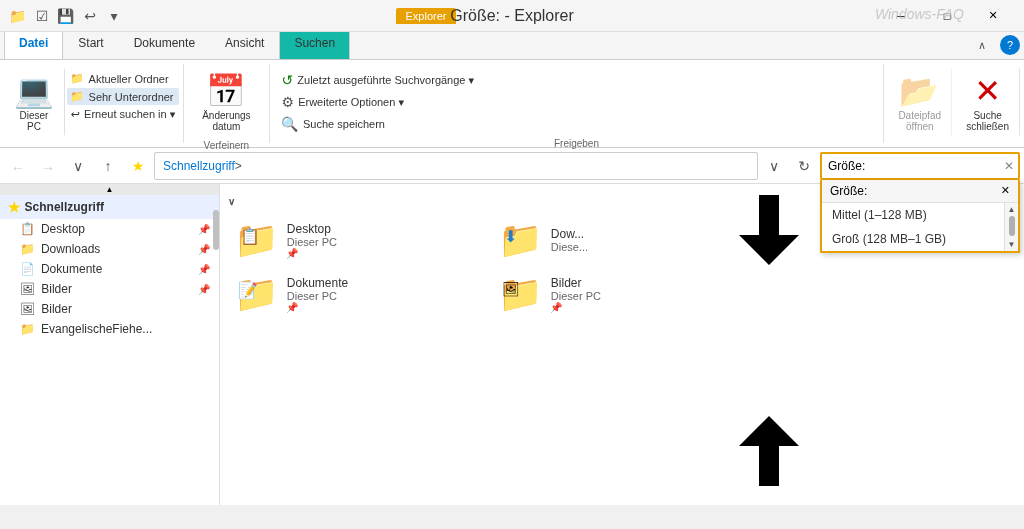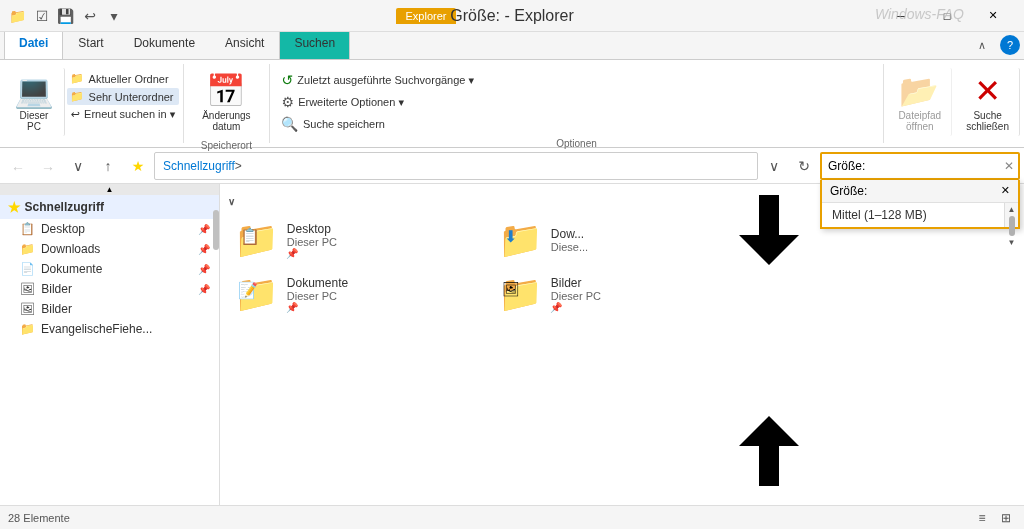--- a/index.html
+++ b/index.html
@@ -324,39 +324,39 @@
       </div>
     </div>
 
     <div style="display:flex;flex-direction:column;border-right:1px solid #e0e0e0;padding:0 8px;">
       <div style="display:flex;gap:4px;flex:1;align-items:flex-start;padding-top:4px;">
         <div class="ribbon-large-group" style="border-right:none;">
           <div class="big-icon icon-blue">📅</div>
           <div class="label">Änderungs<br>datum</div>
         </div>
       </div>
-      <div class="ribbon-group-label">Speicherort</div>
+      <div class="ribbon-group-label">Verfeinern</div>
     </div>
 
     <div style="display:flex;flex-direction:column;border-right:1px solid #e0e0e0;padding:0 8px;flex:1;">
       <div style="display:flex;flex-direction:column;gap:2px;flex:1;padding-top:6px;">
         <div class="ribbon-btn-small">
           <span style="color:#107c10;font-size:14px;">↺</span>
           <span>Zuletzt ausgeführte Suchvorgänge ▾</span>
         </div>
         <div class="ribbon-btn-small">
           <span style="color:#555;font-size:14px;">⚙</span>
           <span>Erweiterte Optionen ▾</span>
         </div>
         <div class="ribbon-btn-small">
           <span style="color:#555;font-size:14px;">🔍</span>
           <span>Suche speichern</span>
         </div>
       </div>
-      <div class="ribbon-group-label">Optionen</div>
+      <div class="ribbon-group-label">Freigeben</div>
     </div>
 
     <div style="display:flex;flex-direction:column;padding:0 4px;">
       <div style="display:flex;gap:4px;flex:1;align-items:flex-start;padding-top:4px;">
         <div class="ribbon-large-group" style="opacity:0.5;">
           <div class="big-icon">📂</div>
           <div class="label">Dateipfad<br>öffnen</div>
         </div>
         <div class="ribbon-large-group">
           <div class="big-icon icon-red" style="font-size:32px;color:#cc0000;">✕</div>
@@ -387,20 +387,21 @@
 
       <div class="search-dropdown" style="position:absolute;top:28px;left:0;width:200px;">
 
         <div style="display:flex;align-items:center;justify-content:space-between;padding:4px 8px;border-bottom:1px solid #e0e0e0;background:#f5f5f5;">
           <span>Größe:</span>
           <span style="cursor:pointer;font-size:11px;">✕</span>
         </div>
         <div style="position:relative;">
           <div style="padding-right:14px;">
             <div class="search-dropdown-item">Mittel (1–128 MB)</div>
+            <div class="search-dropdown-item">Groß (128 MB–1 GB)</div>
           </div>
 
           <div style="position:absolute;right:0;top:0;bottom:0;width:14px;background:#f5f5f5;border-left:1px solid #ddd;display:flex;flex-direction:column;align-items:center;">
             <div style="font-size:8px;color:#555;margin-top:2px;">▲</div>
             <div style="flex:1;">
               <div style="width:6px;height:20px;background:#b0b0b0;border-radius:3px;margin:2px auto;"></div>
             </div>
             <div style="font-size:8px;color:#555;margin-bottom:2px;">▼</div>
           </div>
         </div>
@@ -504,27 +505,20 @@
           <div class="folder-info">
             <span class="folder-name">Bilder</span>
             <span class="folder-sub">Dieser PC</span>
             <span class="folder-pin">📌</span>
           </div>
         </div>
       </div>
     </div>
   </div>
 
-  <div class="status-bar">
-    <span>28 Elemente</span>
-    <div class="status-bar-right">
-      <div class="view-btn">≡</div>
-      <div class="view-btn">⊞</div>
-    </div>
-  </div>
 
   <div style="position:absolute;top:195px;right:215px;z-index:300;pointer-events:none;">
     <svg width="80" height="70" viewBox="0 0 80 70">
       <polygon points="30,0 50,0 50,40 70,40 40,70 10,40 30,40" fill="black"></polygon>
     </svg>
   </div>
 
   <div style="position:absolute;bottom:40px;right:215px;z-index:300;pointer-events:none;">
     <svg width="80" height="70" viewBox="0 0 80 70">
       <polygon points="30,70 50,70 50,30 70,30 40,0 10,30 30,30" fill="black"></polygon>

